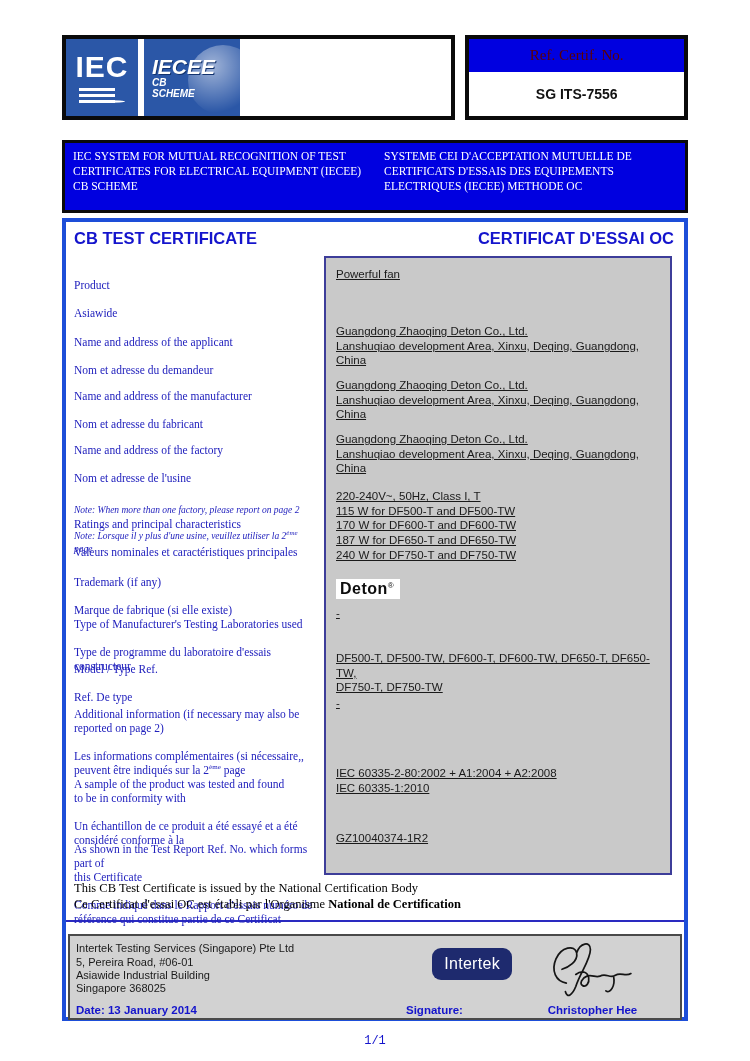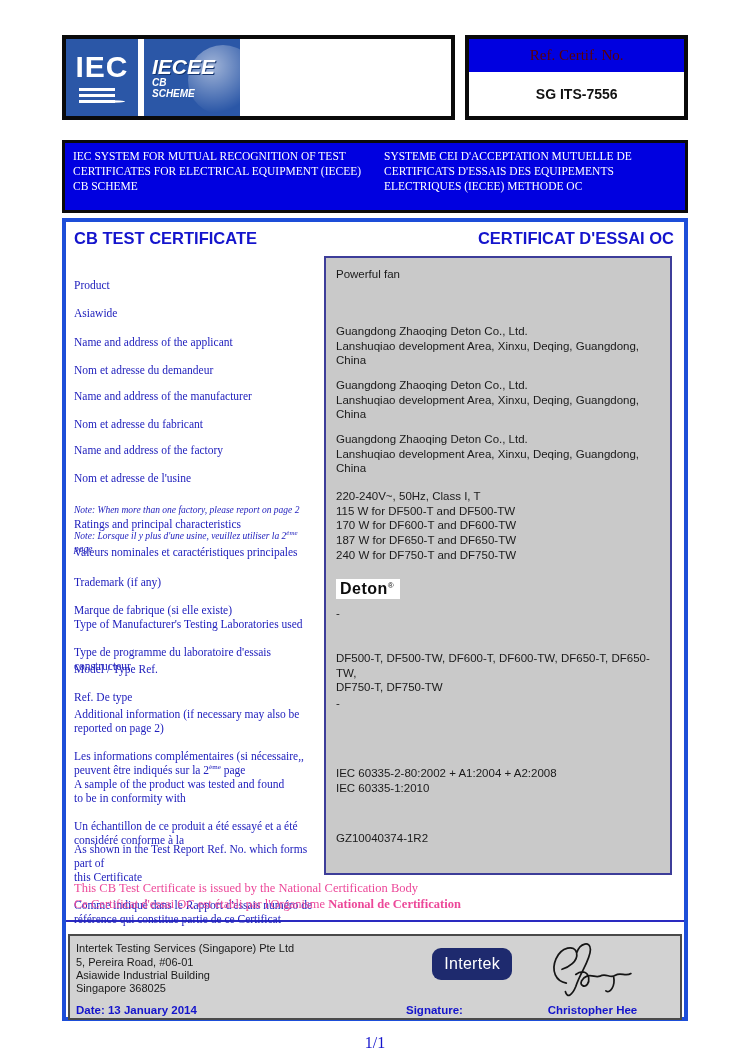--- a/index.html
+++ b/index.html
@@ -42,53 +42,53 @@
   .title-row{display:flex;justify-content:space-between;padding:7px 10px 0 8px;height:27px;}
   .title-row div{font-family:"Liberation Sans",sans-serif;font-weight:700;font-size:16.5px;color:#1414cc;}
 
   .cols{display:flex;align-items:flex-start;}
   .labels-col{width:258px;padding-left:8px;box-sizing:border-box;}
   .values-box{box-sizing:border-box;width:348px;height:619px;background:#c9c9c9;border:2px solid #3d3d99;}
 
   .lbl{box-sizing:border-box;color:#2121bd;font-size:11.5px;line-height:1.22;padding:8px 6px 0 0;
        white-space:pre-line;}
   .val{box-sizing:border-box;color:#1a1a1a;font-family:"Liberation Sans",sans-serif;font-size:11.5px;
-       line-height:1.28;padding:9px 0 0 10px;white-space:pre-line;}
+       line-height:1.28;padding:9px 0 0 10px;white-space:pre-line;text-decoration:underline;}
   .h0{height:57px}.h1{height:54px}.h2{height:54px}.h3{height:62px}.h4{height:70px}.h5{height:42px}
   .h6{height:45px}.h7{height:45px}.h8{height:70px}.h9{height:65px}.h10{height:51px}
   .lbl.pushed{padding-top:20px;}
   .val.tight{padding-top:4px;}
   .note{font-size:9.5px;font-style:italic;line-height:1.3;margin-top:7px;color:#2121bd;}
   sup.sm{font-size:7px;vertical-align:super;}
 
   .deton{display:inline-block;background:#ffffff;color:#0d0d0d;font-family:"Liberation Sans",sans-serif;
          font-weight:800;font-size:16px;letter-spacing:.5px;padding:1px 6px 2px 4px;line-height:1.1;}
   .deton .reg{font-size:8px;vertical-align:super;font-weight:400;}
 
-  .issuer{padding:6px 8px 0 8px;color:#ec4899;font-size:12.5px;line-height:1.25;}
+  .issuer{padding:6px 8px 0 8px;color:#000000;font-size:12.5px;line-height:1.25;}
   .issuer .b{font-weight:700;}
   .blue-hr{height:2px;background:#2a2ac0;margin:8px 0 0 0;}
 
   .footer-box{box-sizing:border-box;margin:12px 2px 0 2px;height:86px;background:#d2d2d2;
               border:2px solid #4a4a4a;padding:6px 6px 4px 6px;position:relative;}
   .f-top{display:flex;}
   .f-address{flex:0 0 306px;color:#1a1a1a;font-family:"Liberation Sans",sans-serif;font-size:11px;
              line-height:1.22;white-space:pre-line;}
   .f-logo-wrap{flex:0 0 130px;display:flex;justify-content:flex-end;align-items:flex-start;padding-top:6px;}
   .intertek{background:#1e2a6e;color:#ffffff;font-family:"Liberation Sans",sans-serif;font-size:16px;
             padding:7px 12px;border-radius:9px;letter-spacing:.3px;}
   .f-sign-wrap{flex:1;display:flex;justify-content:center;align-items:flex-start;margin-top:-2px;}
   .f-bottom{display:flex;margin-top:2px;color:#1414cc;font-family:"Liberation Sans",sans-serif;
             font-weight:700;font-size:11.5px;}
   .f-date{flex:0 0 330px;}
   .f-sig-label{flex:0 0 105px;}
   .f-name{flex:1;text-align:center;}
 
-  .page-num{margin-top:13px;text-align:center;color:#1414cc;font-family:Liberation Serif, serif;
-            font-size:16px;}
+  .page-num{margin-top:13px;text-align:center;color:#1414cc;font-family:Liberation Mono, monospace;
+            font-size:12px;}
 </style>
 </head>
 <body>
 
 <div class="page">
   <div class="inner">
 
     <div class="hdr-row">
       <div class="logo-box">
         <div class="iec-panel">

